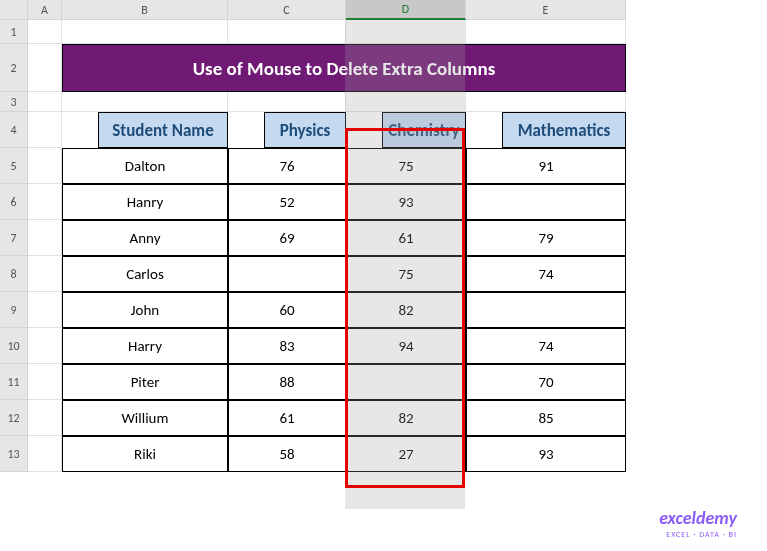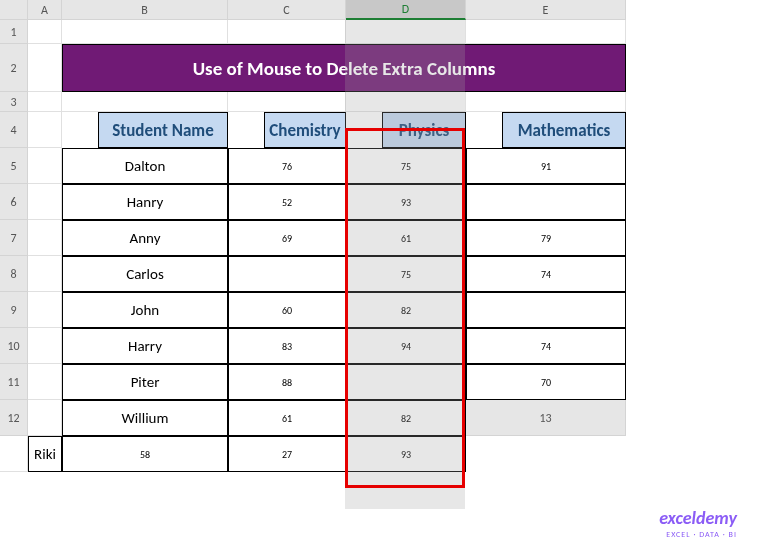--- a/index.html
+++ b/index.html
@@ -56,21 +56,21 @@
       display: flex;
       align-items: center;
       justify-content: center;
       margin-left: 36px;
     }
     .td {
       border: 1px solid #000;
       display: flex;
       align-items: center;
       justify-content: center;
-      font-size: 10px;
+      font-size: 15px;
       color: #000;
       background: #fff;
     }
     .td.name { font-size: 15px; }
     .sel-overlay {
       position: absolute;
       left: 345px;
       top: 20px;
       width: 120px;
       height: 489px;
@@ -131,22 +131,22 @@
   <div class="row-header">3</div>
   <div class="cell"></div>
   <div class="cell"></div>
   <div class="cell"></div>
   <div class="cell"></div>
   <div class="cell"></div>
 
   <div class="row-header">4</div>
   <div class="cell"></div>
   <div class="th">Student Name</div>
+  <div class="th">Physics</div>
   <div class="th">Chemistry</div>
-  <div class="th">Physics</div>
   <div class="th">Mathematics</div>
 
   <div class="row-header">5</div>
   <div class="cell"></div>
   <div class="td name">Dalton</div>
   <div class="td">76</div>
   <div class="td">75</div>
   <div class="td">91</div>
 
   <div class="row-header">6</div>
@@ -189,20 +189,21 @@
   <div class="td name">Piter</div>
   <div class="td">88</div>
   <div class="td"></div>
   <div class="td">70</div>
 
   <div class="row-header">12</div>
   <div class="cell"></div>
   <div class="td name">Willium</div>
   <div class="td">61</div>
   <div class="td">82</div>
+  <div class="td">85</div>
 
   <div class="row-header">13</div>
   <div class="cell"></div>
   <div class="td name">Riki</div>
   <div class="td">58</div>
   <div class="td">27</div>
   <div class="td">93</div>
 </div>
 
 <div class="sel-overlay"></div>

